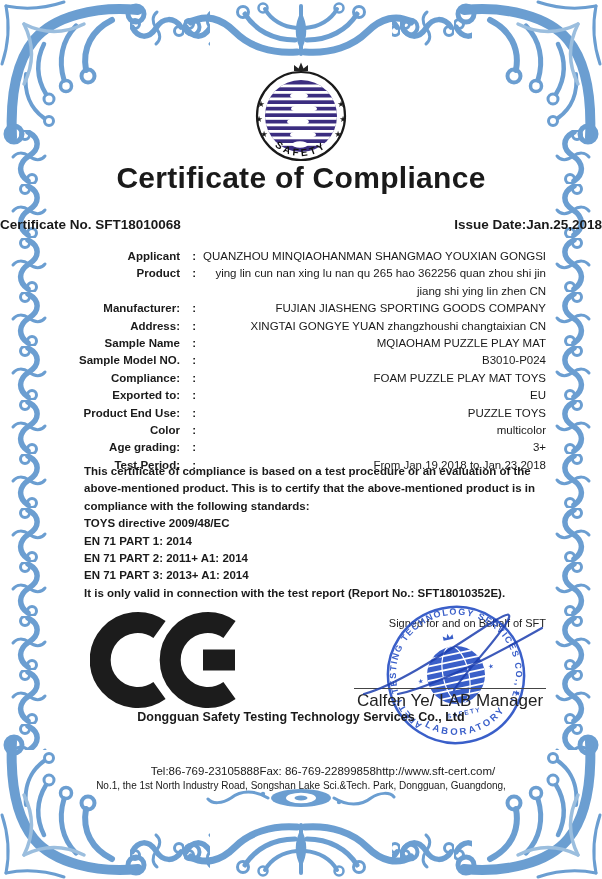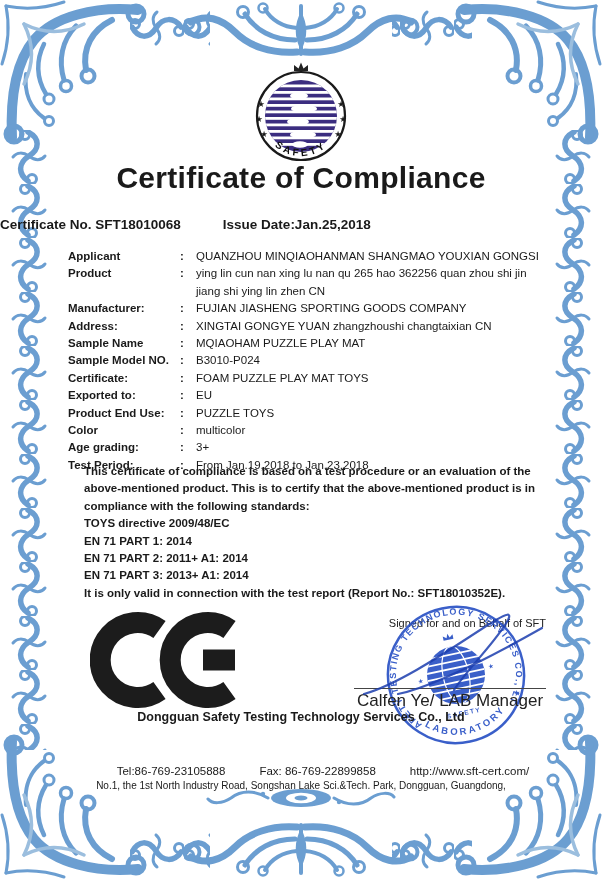--- a/index.html
+++ b/index.html
@@ -1,34 +1,34 @@
 <!DOCTYPE html>
 <html><head>
 <meta charset="utf-8">
 <style>
   html,body{margin:0;padding:0;background:#fff;}
   .page{position:relative;width:602px;height:879px;background:#fff;overflow:hidden;
         font-family:"Liberation Sans",sans-serif;color:#1a1a1a;}
   .abs{position:absolute;}
   .center{left:0;right:0;text-align:center;}
   .title{font-size:30px;font-weight:bold;letter-spacing:.3px;line-height:34px;}
-  .certline{display:flex;justify-content:flex-start;gap:42px;font-size:13.5px;font-weight:bold;}
+  .certline{display:flex;justify-content:space-between;gap:42px;font-size:13.5px;font-weight:bold;}
   .fields{width:478px;}
-  .frow{display:flex;font-size:11.5px;line-height:17.4px;}
+  .frow{display:flex;font-size:11.5px;line-height:17.4px;text-align:right;}
   .frow .lbl{width:112px;flex:none;font-weight:bold;}
   .frow .sep{width:16px;flex:none;font-weight:bold;}
   .frow .val{flex:1;}
   .statement{width:480px;font-size:11.5px;font-weight:bold;line-height:17.4px;}
   .statement p{margin:0;}
   .signedfor{font-size:11px;color:#222;text-align:right;}
   .sigline{border-top:1.5px solid #444;height:0;}
   .signame{font-size:17px;text-align:center;color:#222;}
   .fcompany{font-size:12.5px;font-weight:bold;}
   .faddr{font-size:10px;line-height:17px;margin-top:48px;}
-  .fcontact{display:flex;justify-content:center;gap:34px;font-size:11.5px;padding-left:44px;}
+  .fcontact{display:flex;justify-content:center;font-size:11.5px;padding-left:44px;}
 </style>
 </head>
 <body>
 
 <div class="page">
 
   <svg class="abs" style="left:0;top:0" width="602" height="879" viewBox="0 0 602 879" aria-hidden="true">
     <defs>
       <pattern id="pv" patternUnits="userSpaceOnUse" x="8" y="130" width="40" height="54">
         <g fill="none" stroke="#6b9ed1" stroke-linecap="round">
@@ -183,21 +183,21 @@
         <span class="lbl">Sample Name</span>
         <span class="sep">:</span>
         <span class="val">MQIAOHAM PUZZLE PLAY MAT</span>
       </div>
     <div class="frow">
         <span class="lbl">Sample Model NO.</span>
         <span class="sep">:</span>
         <span class="val">B3010-P024</span>
       </div>
     <div class="frow">
-        <span class="lbl">Certificate:</span>
+        <span class="lbl">Compliance:</span>
         <span class="sep">:</span>
         <span class="val">FOAM PUZZLE PLAY MAT TOYS</span>
       </div>
     <div class="frow">
         <span class="lbl">Exported to:</span>
         <span class="sep">:</span>
         <span class="val">EU</span>
       </div>
     <div class="frow">
         <span class="lbl">Product End Use:</span>

